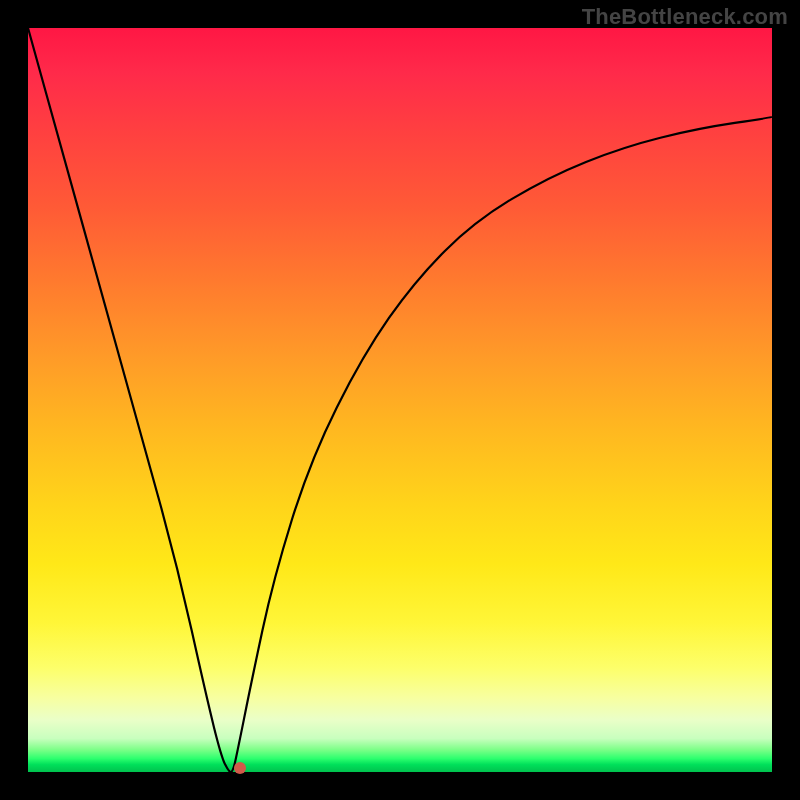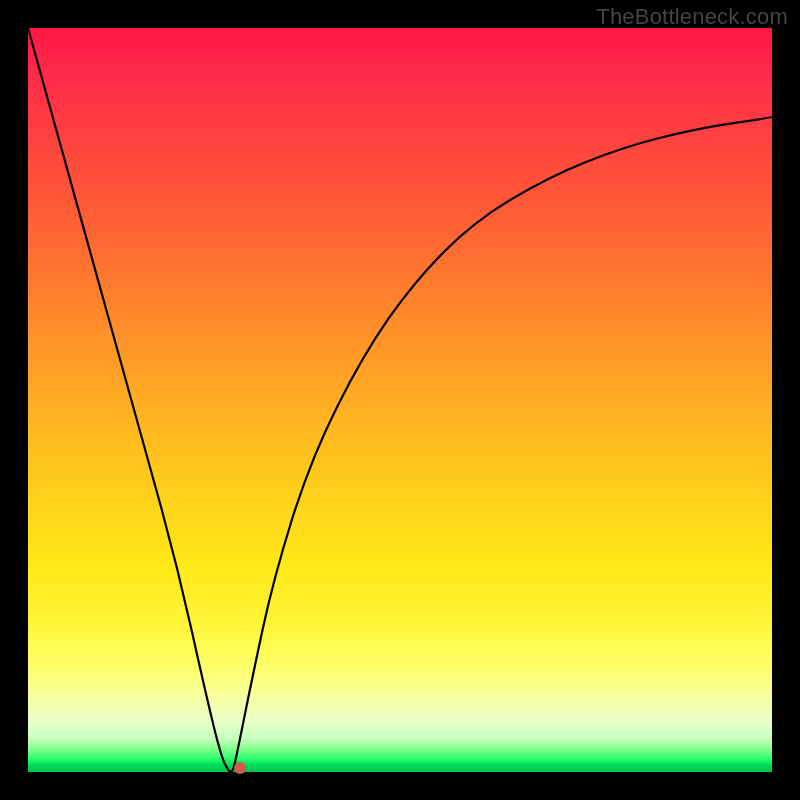--- a/index.html
+++ b/index.html
@@ -11,21 +11,21 @@
     position: relative;
     overflow: hidden;
     font-family: Arial, Helvetica, sans-serif;
   }
   .watermark {
     position: absolute;
     top: 4px;
     right: 12px;
     color: #444;
     font-size: 22px;
-    font-weight: 400;
+    font-weight: 700;
     letter-spacing: 0.2px;
     z-index: 10;
   }
   .plot-area {
     position: absolute;
     left: 28px;
     top: 28px;
     width: 744px;
     height: 744px;
     

